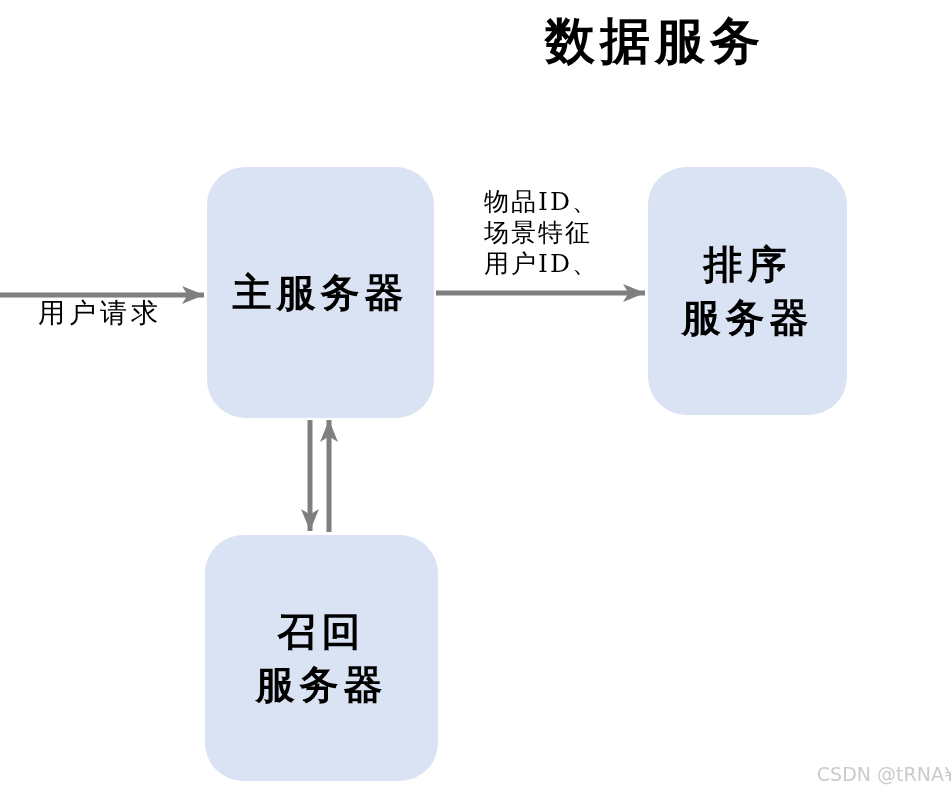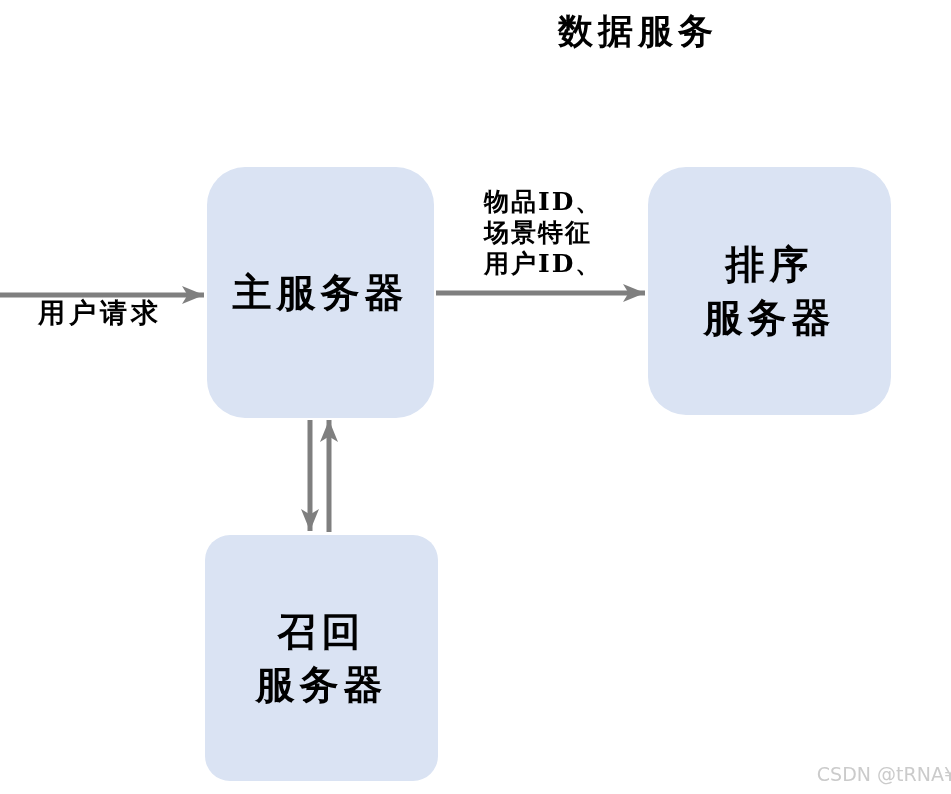--- a/index.html
+++ b/index.html
@@ -15,50 +15,50 @@
     position: relative;
     width: 951px;
     height: 794px;
     background: var(--bg);
     overflow: hidden;
     font-family: "DejaVu Serif", "Liberation Serif", serif;
     color: var(--text);
   }
   .diagram-title {
     position: absolute;
-    left: 558px;
+    left: 545px;
     top: 8px;
-    font-size: 35px;
+    font-size: 50px;
     font-weight: bold;
     letter-spacing: 5px;
     white-space: nowrap;
   }
   .node {
     position: absolute;
     background: var(--node-fill);
     border-radius: 38px;
     display: flex;
     flex-direction: column;
     align-items: center;
     justify-content: center;
     text-align: center;
   }
   .node-main   { left: 207px; top: 167px; width: 227px; height: 251px; }
-  .node-rank   { left: 648px; top: 167px; width: 243px; height: 248px; }
-  .node-recall { left: 205px; top: 535px; width: 233px; height: 246px; border-radius: 25px; }
+  .node-rank   { left: 648px; top: 167px; width: 199px; height: 248px; }
+  .node-recall { left: 205px; top: 535px; width: 233px; height: 246px; }
   .node-label {
     font-size: 39px;
     font-weight: bold;
     letter-spacing: 5px;
     line-height: 1.35;
     white-space: nowrap;
   }
   .edge-label {
     position: absolute;
-    font-weight: bold;
+    font-weight: normal;
     white-space: nowrap;
   }
   .label-user-request {
     left: 38px;
     top: 247px;
     font-size: 27px;
     letter-spacing: 4px;
     margin-top: 48px;
   }
   .label-features {

